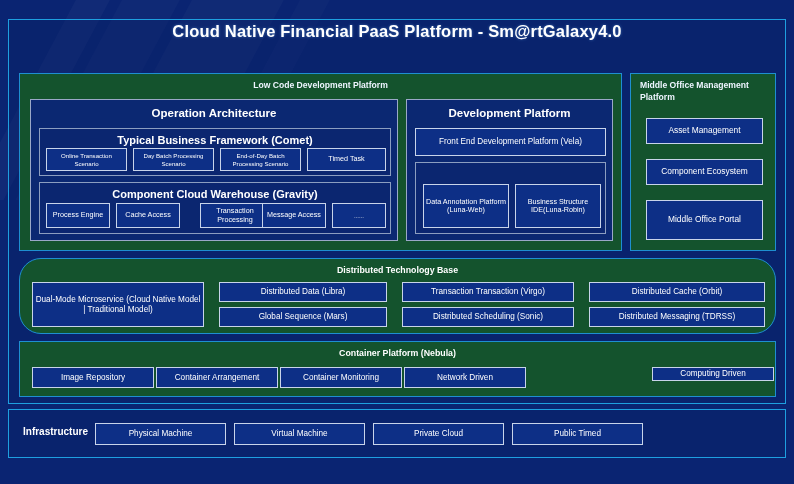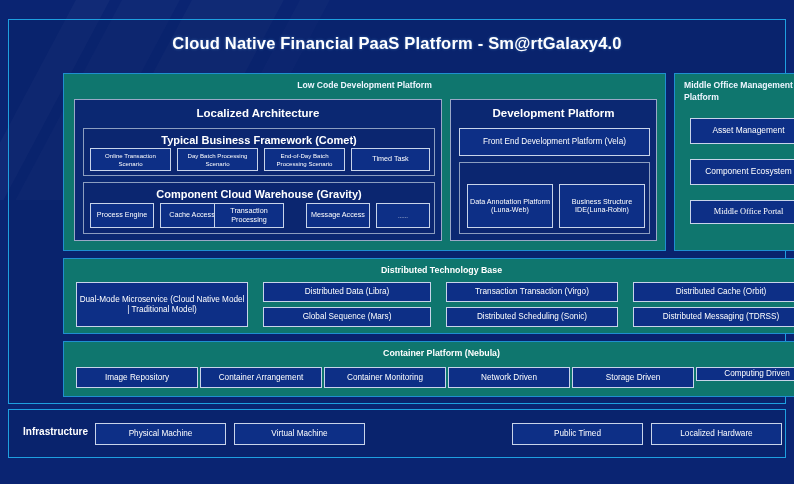--- a/index.html
+++ b/index.html
@@ -35,30 +35,29 @@
   }
   #main-frame{ left:8px; top:19px; width:778px; height:385px; }
   #infra-frame{ left:8px; top:409px; width:778px; height:49px; }
 
   .title{
     text-align:center;
     font-size:16.5px;
     font-weight:bold;
     letter-spacing:.2px;
     color:#ffffff;
-    margin-top:14px;
+    margin-top:2px;
     text-shadow:0 0 3px rgba(120,190,255,.45);
   }
 
   
   .panel{
     position:absolute;
     border:1px solid #1e8fd0;
-    background:#0f766e;
-    margin-left:44px;
+    background:#14532d;
   }
   .panel-head{
     text-align:center;
     font-size:8.6px;
     font-weight:bold;
     color:#eef5ff;
     padding-top:6px;
   }
   .panel-head.left{ text-align:left; padding-left:9px; line-height:1.35; }
 
@@ -136,35 +135,35 @@
 <div class="page">
 
   <div class="frame" id="main-frame">
 
     <div class="title">Cloud Native Financial PaaS Platform - Sm@rtGalaxy4.0</div>
 
     <div class="panel" style="left:10px; top:53px; width:603px; height:178px;">
       <div class="panel-head">Low Code Development Platform</div>
 
       <div class="subpanel" style="left:10px; top:25px; width:368px; height:142px;">
-        <div class="subpanel-head">Localized Architecture</div>
+        <div class="subpanel-head">Operation Architecture</div>
 
         <div class="group" style="left:8px; top:28px; width:352px; height:48px;">
           <div class="group-head">Typical Business Framework (Comet)</div>
           <div class="chip sm" style="left:6px; top:19px; width:81px; height:23px;">Online Transaction Scenario</div>
           <div class="chip sm" style="left:93px; top:19px; width:81px; height:23px;">Day Batch Processing Scenario</div>
           <div class="chip sm" style="left:180px; top:19px; width:81px; height:23px;">End-of-Day Batch Processing Scenario</div>
           <div class="chip md" style="left:267px; top:19px; width:79px; height:23px;">Timed Task</div>
         </div>
 
         <div class="group" style="left:8px; top:82px; width:352px; height:52px;">
           <div class="group-head">Component Cloud Warehouse (Gravity)</div>
           <div class="chip md" style="left:6px; top:20px; width:64px; height:25px;">Process Engine</div>
           <div class="chip md" style="left:76px; top:20px; width:64px; height:25px;">Cache Access</div>
-          <div class="chip md" style="left:130px; top:20px; width:70px; height:25px;">Transaction Processing</div>
+          <div class="chip md" style="left:160px; top:20px; width:70px; height:25px;">Transaction Processing</div>
           <div class="chip md" style="left:222px; top:20px; width:64px; height:25px;">Message Access</div>
           <div class="chip sm" style="left:292px; top:20px; width:54px; height:25px;">......</div>
         </div>
       </div>
 
       <div class="subpanel" style="left:386px; top:25px; width:207px; height:142px;">
         <div class="subpanel-head">Development Platform</div>
 
         <div class="chip lg" style="left:8px; top:28px; width:191px; height:28px;">Front End Development Platform (Vela)</div>
 
@@ -172,50 +171,49 @@
           <div class="chip md" style="left:7px; top:21px; width:86px; height:44px;">Data Annotation Platform (Luna-Web)</div>
           <div class="chip md" style="left:99px; top:21px; width:86px; height:44px;">Business Structure IDE(Luna-Robin)</div>
         </div>
       </div>
     </div>
 
     <div class="panel" style="left:621px; top:53px; width:146px; height:178px;">
       <div class="panel-head left">Middle Office Management Platform</div>
       <div class="chip xl" style="left:15px; top:44px; width:117px; height:26px;">Asset Management</div>
       <div class="chip xl" style="left:15px; top:85px; width:117px; height:26px;">Component Ecosystem</div>
-      <div class="chip xl" style="left:15px; top:126px; width:117px; height:24px;font-family:Liberation Serif, serif;">Middle Office Portal</div>
-    </div>
-
-    <div class="panel" style="left:10px; top:238px; width:757px; height:76px;">
+      <div class="chip xl" style="left:15px; top:126px; width:117px; height:40px;">Middle Office Portal</div>
+    </div>
+
+    <div class="panel" style="left:10px; top:238px; width:757px; height:76px;border-radius:22px;">
       <div class="band-head">Distributed Technology Base</div>
 
       <div class="chip lg" style="left:12px; top:23px; width:172px; height:45px;">Dual-Mode Microservice (Cloud Native Model | Traditional Model)</div>
 
       <div class="chip lg" style="left:199px; top:23px; width:168px; height:20px;">Distributed Data (Libra)</div>
       <div class="chip lg" style="left:382px; top:23px; width:172px; height:20px;">Transaction Transaction (Virgo)</div>
       <div class="chip lg" style="left:569px; top:23px; width:176px; height:20px;">Distributed Cache (Orbit)</div>
 
       <div class="chip lg" style="left:199px; top:48px; width:168px; height:20px;">Global Sequence (Mars)</div>
       <div class="chip lg" style="left:569px; top:48px; width:176px; height:20px;">Distributed Messaging (TDRSS)</div>
       <div class="chip lg" style="left:382px; top:48px; width:172px; height:20px;">Distributed Scheduling (Sonic)</div>
     </div>
 
     <div class="panel" style="left:10px; top:321px; width:757px; height:56px;">
       <div class="band-head">Container Platform (Nebula)</div>
       <div class="chip lg" style="left:12px; top:25px; width:122px; height:21px;">Image Repository</div>
       <div class="chip lg" style="left:136px; top:25px; width:122px; height:21px;">Container Arrangement</div>
       <div class="chip lg" style="left:260px; top:25px; width:122px; height:21px;">Container Monitoring</div>
       <div class="chip lg" style="left:384px; top:25px; width:122px; height:21px;">Network Driven</div>
-      <div class="chip lg" style="left:508px; top:25px; width:122px; height:21px;">Storage Driven</div>
       <div class="chip lg" style="left:632px; top:25px; width:122px; height:14px;">Computing Driven</div>
     </div>
 
   </div>
 
   <div class="frame" id="infra-frame">
     <div class="infra-label">Infrastructure</div>
     <div class="chip lg" style="left:86px; top:13px; width:131px; height:22px;">Physical Machine</div>
     <div class="chip lg" style="left:225px; top:13px; width:131px; height:22px;">Virtual Machine</div>
+    <div class="chip lg" style="left:364px; top:13px; width:131px; height:22px;">Private Cloud</div>
     <div class="chip lg" style="left:503px; top:13px; width:131px; height:22px;">Public Timed</div>
-    <div class="chip lg" style="left:642px; top:13px; width:131px; height:22px;">Localized Hardware</div>
   </div>
 
 </div>
 
 </body></html>

